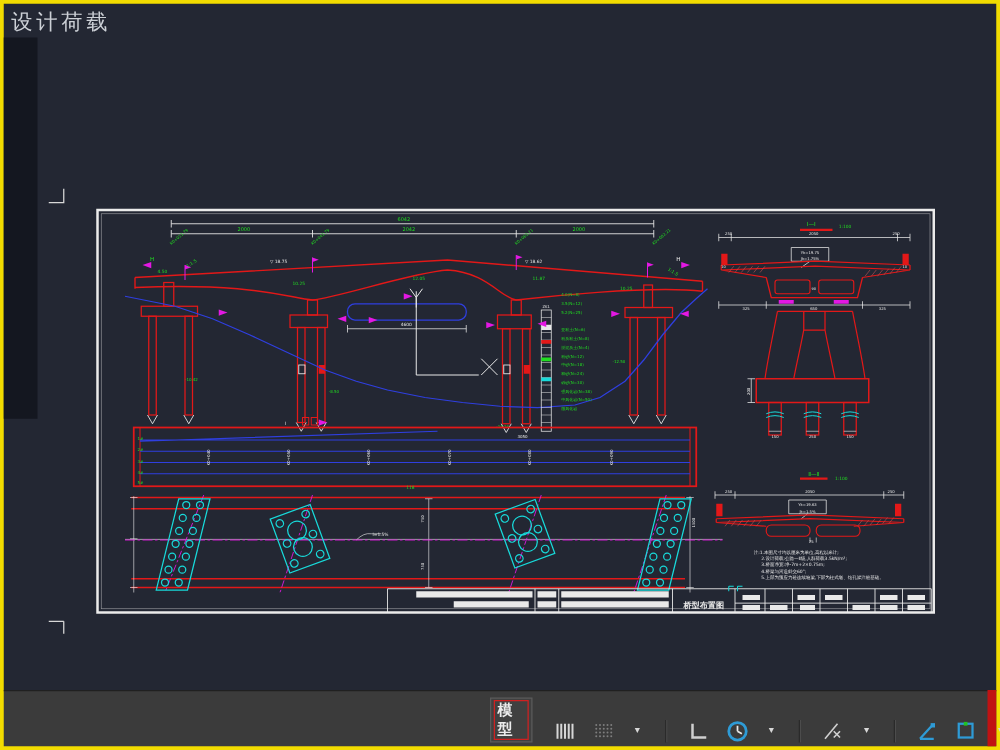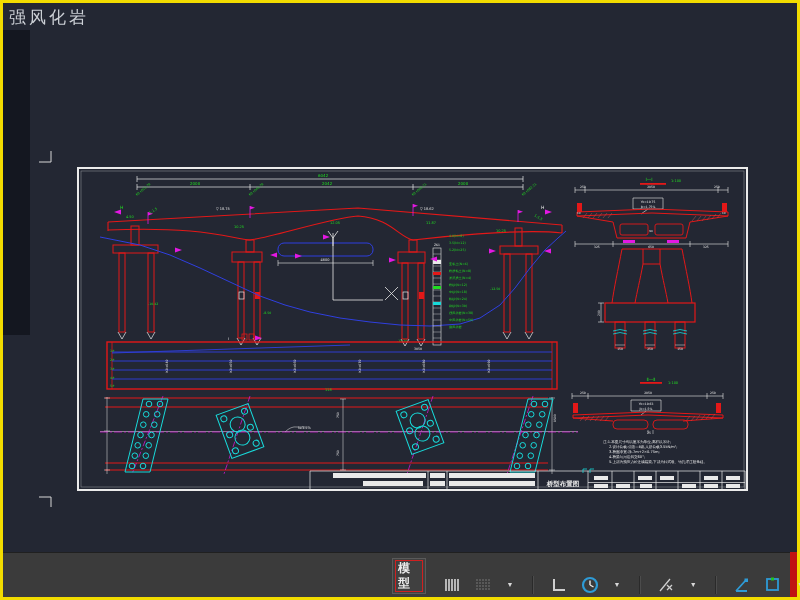--- a/index.html
+++ b/index.html
@@ -356,21 +356,21 @@
             <rect x="640" y="484" width="12" height="4"></rect>
             <rect x="682" y="484" width="14" height="4"></rect>
             <rect x="704" y="484" width="14" height="4"></rect>
             <rect x="726" y="484" width="14" height="4"></rect>
         </g>
         <path stroke="#18dada" stroke-width="0.8" fill="none" d="M583,473 v-4 h4 M590,473 v-4 h4"></path>
         <text x="563" y="486" text-anchor="middle" font-size="6.5" font-weight="bold" fill="#e9e9e9">桥型布置图</text>
       </g>
     </svg>
 
-    <div id="wm-top">强风化岩</div>
+    <div id="wm-top">设计荷载</div>
   </div>
 
   <div id="statusbar">
     <div class="btn-cluster">
       <div class="model-btn"><span>模型</span></div>
       <div class="sb-icon">
         <svg width="16" height="16" viewBox="0 0 16 16">
             <path d="M2,2 V14 M5,2 V14 M8,2 V14 M11,2 V14 M14,2 V14" stroke="#d6d6d6" stroke-width="1.6"></path>
           </svg>
       </div>

